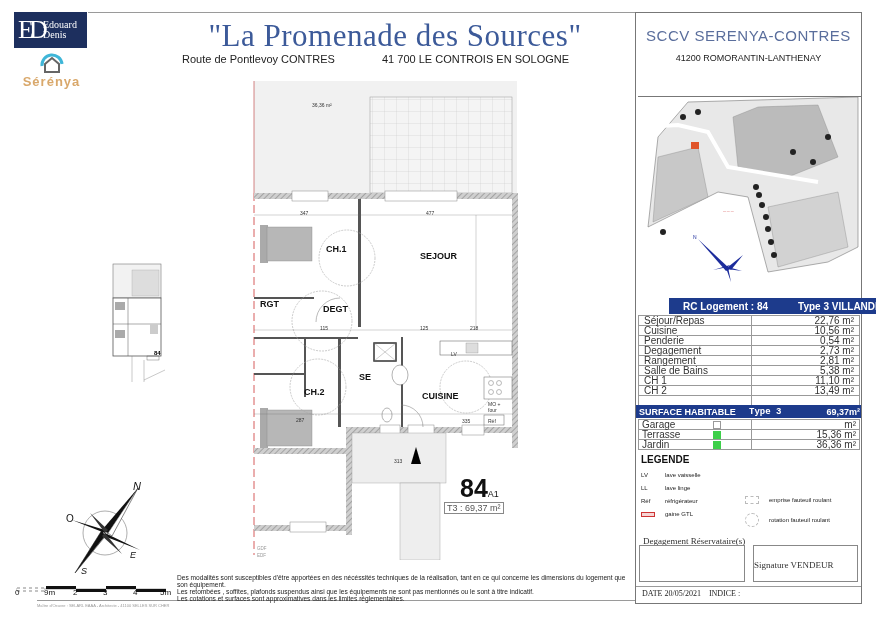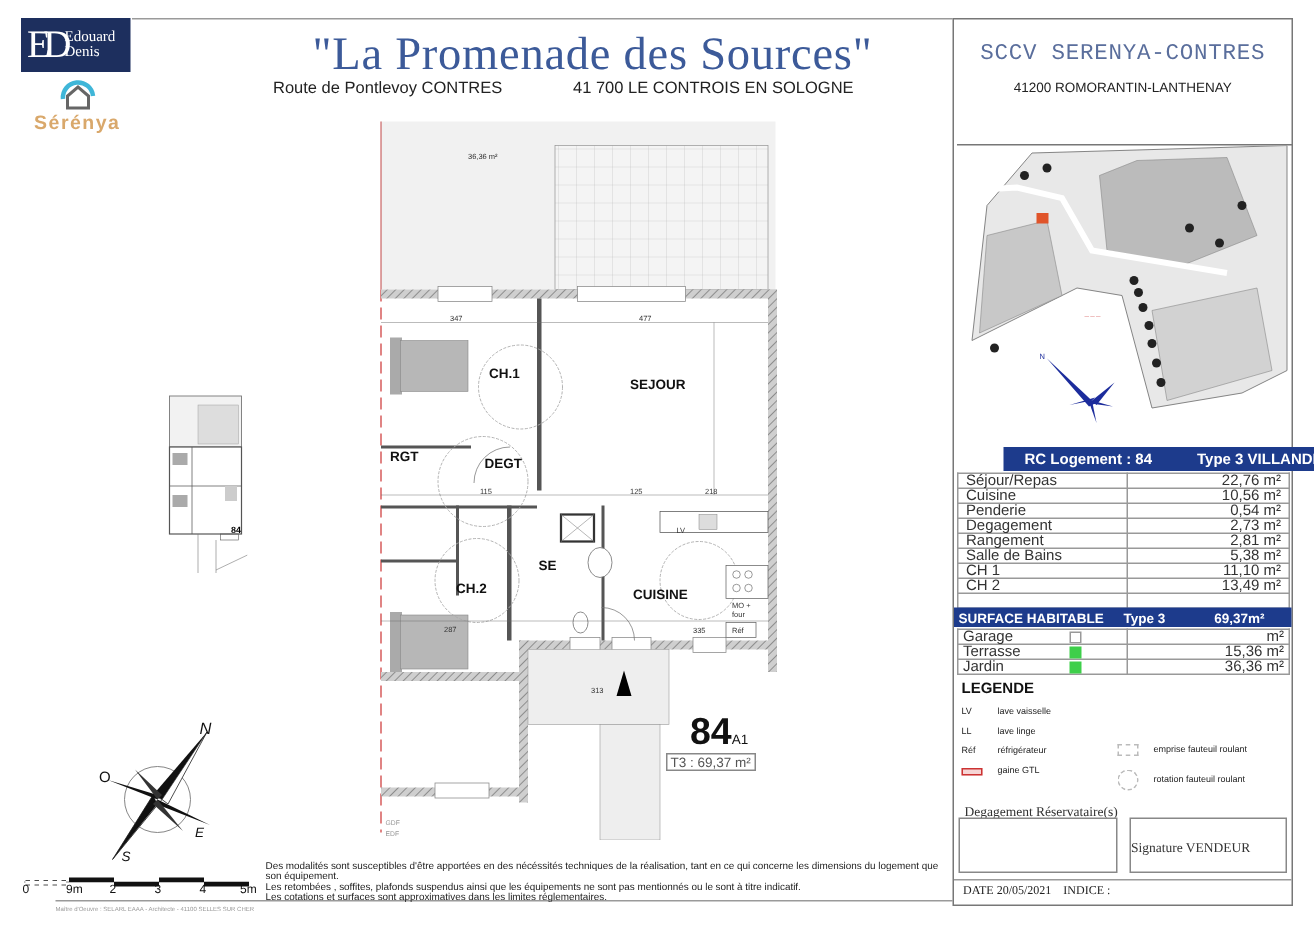--- a/index.html
+++ b/index.html
@@ -12,21 +12,21 @@
   .logo-ed .txt { font-family: "Liberation Serif", serif; font-size: 10px; line-height: 10px; }
   .logo-ser { left: 14px; top: 52px; width: 75px; height: 42px; text-align: center; }
   .logo-ser .house { width: 28px; height: 22px; margin: 0 auto; position: relative; }
   .logo-ser .name { font-size: 13px; font-weight: bold; color: #d9a86b; letter-spacing: 1px; }
   
   .title { left: 175px; top: 18px; width: 440px; text-align: center; font-family: "Liberation Serif", serif; font-size: 31px; color: #3c5a99; letter-spacing: 0.5px; }
   .address-line { left: 182px; top: 53px; font-size: 11px; color: #222; }
   .address-line2 { left: 382px; top: 53px; font-size: 11px; color: #222; }
   
   .panel { left: 635px; top: 12px; width: 227px; height: 592px; border: 1px solid #777; }
-  .sccv { left: 635px; top: 27px; width: 227px; text-align: center; font-family: Liberation Mono, monospace; font-size: 15px; color: #5a6e9c; letter-spacing: 0.5px; }
+  .sccv { left: 635px; top: 27px; width: 227px; text-align: center; font-family: Liberation Sans, sans-serif; font-size: 15px; color: #5a6e9c; letter-spacing: 0.5px; }
   .sccv-addr { left: 635px; top: 52px; width: 227px; text-align: center; font-size: 9px; line-height: 13px; color: #222; }
   .sitemap { left: 638px; top: 96px; width: 224px; height: 200px; border-top: 1px solid #777; }
   .hdr-bar { background: #1d3b8c; color: #fff; font-weight: bold; font-size: 10px; display: flex; align-items: center; }
   .lot-hdr { left: 636px; top: 298px; width: 225px; height: 16px; padding-left: 14px; gap: 30px; margin-left: 33px; }
   .room-table { left: 638px; top: 315px; width: 222px; border-collapse: collapse; font-size: 10px; }
   .room-table td { border: 1px solid #999; padding: 0 5px; height: 10px; line-height: 9px; color: #333; }
   .room-table td.v { text-align: right; width: 108px; }
   .surf-hdr { left: 636px; top: 405px; width: 225px; height: 13px; padding-left: 3px; font-size: 9px; }
   .ext-table { left: 638px; top: 419px; width: 222px; border-collapse: collapse; font-size: 10px; }
   .ext-table td { border: 1px solid #999; padding: 0 3px; height: 10px; line-height: 9px; color: #333; }
@@ -315,22 +315,22 @@
       </tr>
     <tr>
         <td></td>
         <td class="v"></td>
       </tr>
   </tbody>
 </table>
 
 <div class="abs hdr-bar surf-hdr">
   <span style="width:110px;">SURFACE HABITABLE</span>
-  <span style="width:60px;">Type 3</span>
-  <span style="margin-left:auto;padding-right:18px;">69,37m²</span>
+  <span style="width:60px;font-family:Liberation Mono, monospace;">Type 3</span>
+  <span style="margin-left:auto;padding-right:1px;">69,37m²</span>
 </div>
 
 <table class="abs ext-table">
   <tbody>
     <tr>
       <td style="position:relative;"><span>Garage</span><span class="sq" style="position:absolute;left:74px;top:1px;border:1px solid #999;background:#fff;"></span></td>
       <td class="v">m²</td>
     </tr>
     <tr>
       <td style="position:relative;"><span>Terrasse</span><span class="sq" style="position:absolute;left:74px;top:1px;background:#3ecf4a;"></span></td>

